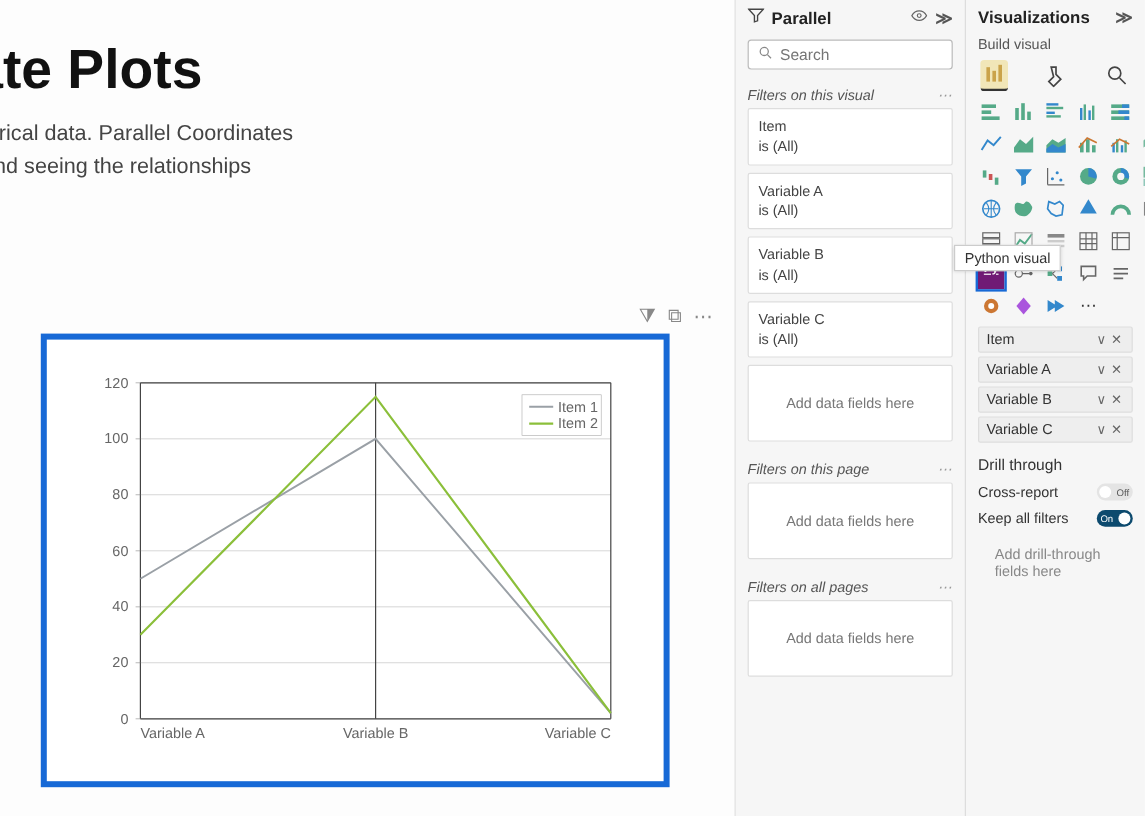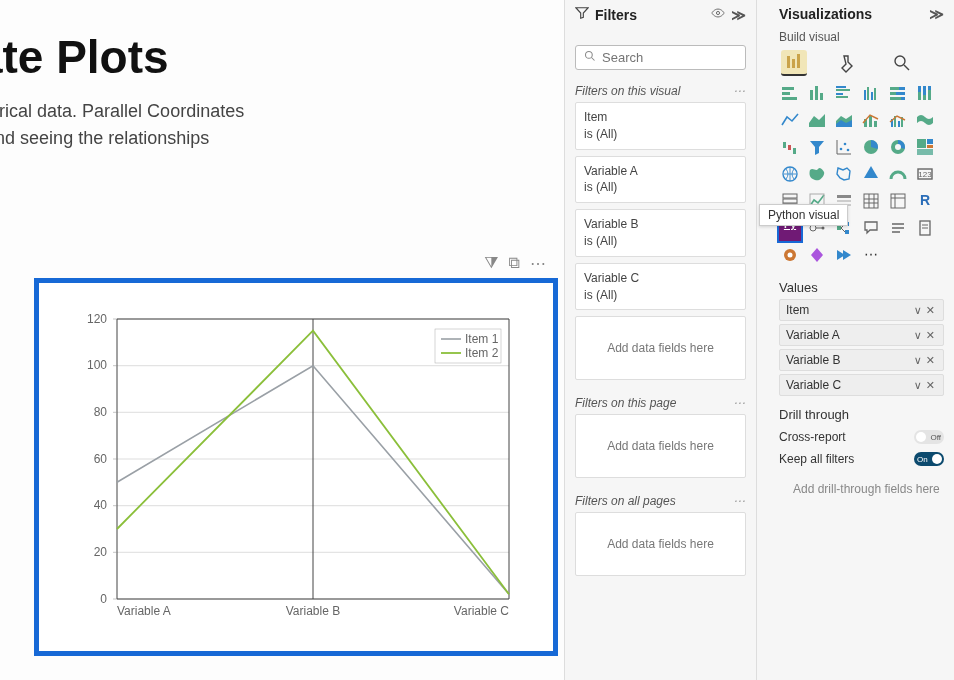--- a/index.html
+++ b/index.html
@@ -61,33 +61,33 @@
     fill: none; stroke: #aaa; stroke-width: 0.5;
   }
   
   .pane {
     border-left: 1px solid #ddd;
     background: #f6f6f6;
     display: flex;
     flex-direction: column;
   }
   .pane.filters { width: 192px; }
-  .pane.viz { width: 198px; padding-bottom: 8px; padding-left: 12px; }
+  .pane.viz { width: 150px; padding-bottom: 8px; }
   .pane-header {
     display: flex;
     align-items: center;
     gap: 6px;
     padding: 6px 10px;
     font-weight: 600;
     font-size: 14px;
   }
   .pane-header .spacer { flex: 1; }
   .pane-header .hicon { color: #555; font-size: 14px; cursor: pointer; }
   .search-box {
-    margin: 16px 10px 8px 10px;
+    margin: 4px 10px 8px 10px;
     border: 1px solid #bbb;
     border-radius: 3px;
     background: #fff;
     display: flex;
     align-items: center;
     padding: 4px 8px;
     color: #888;
   }
   .search-box input {
     border: none; outline: none; flex: 1; font-size: 13px; background: transparent;
@@ -289,21 +289,21 @@
   </div>
 </div>
 
 <div class="pane filters">
   <div class="pane-header">
     <span class="hicon">
       <svg width="14" height="14" viewBox="0 0 16 16">
           <path d="M1 2h14l-5.5 6v5l-3 1v-6z" fill="none" stroke="#444" stroke-width="1.3"></path>
         </svg>
     </span>
-    <span>Filters</span>
+    <span>Parallel</span>
     <span class="spacer"></span>
     <span class="hicon">
       <svg width="14" height="14" viewBox="0 0 16 16">
           <path d="M1 8s2.5-4.5 7-4.5S15 8 15 8s-2.5 4.5-7 4.5S1 8 1 8z" fill="none" stroke="#666" stroke-width="1.1"></path>
           <circle cx="8" cy="8" r="1.8" fill="none" stroke="#666" stroke-width="1.1"></circle>
         </svg>
     </span>
     <span class="hicon">≫</span>
   </div>
   <div class="search-box">
@@ -635,21 +635,20 @@
         </svg>
       </div>
     <div class="viz-icon">
         <svg viewBox="0 0 18 18">
           <path d="M2 4l8 5-8 5zM8 4l8 5-8 5z" fill="#38c"></path>
         </svg>
       </div>
     <div class="viz-icon">⋯</div>
   </div>
 
-  <div class="field-section-label">Values</div>
   <div class="field-pill">
       <span>Item</span>
       <span class="spacer"></span>
       <span class="chev">∨</span>
       <span class="x">✕</span>
     </div>
   <div class="field-pill">
       <span>Variable A</span>
       <span class="spacer"></span>
       <span class="chev">∨</span>

